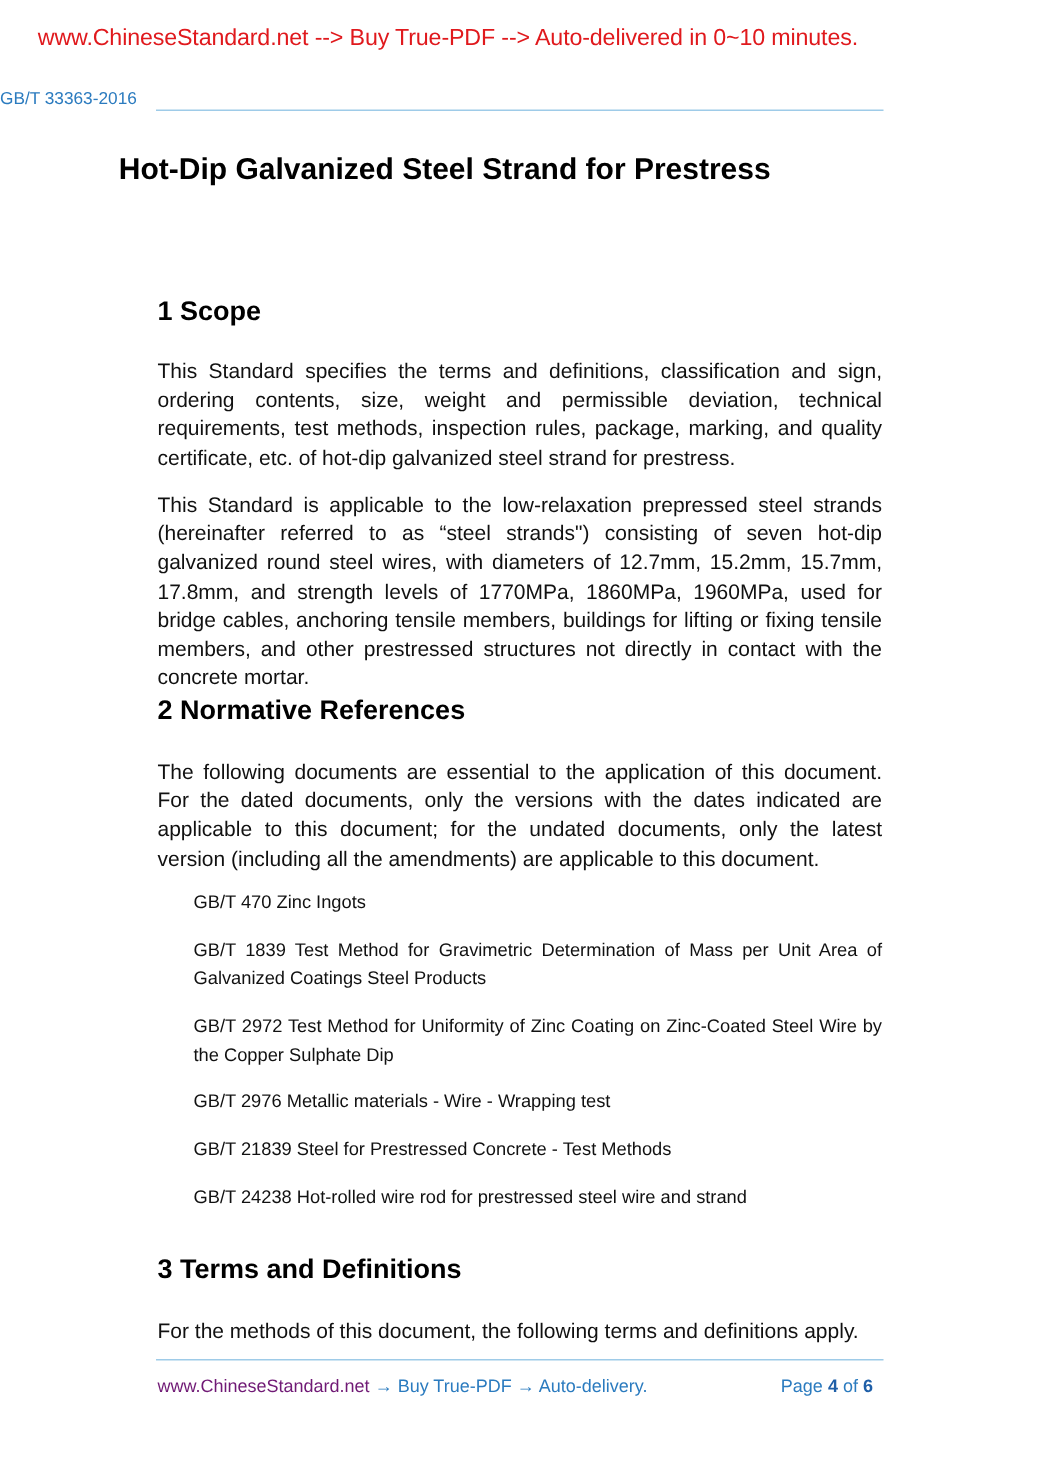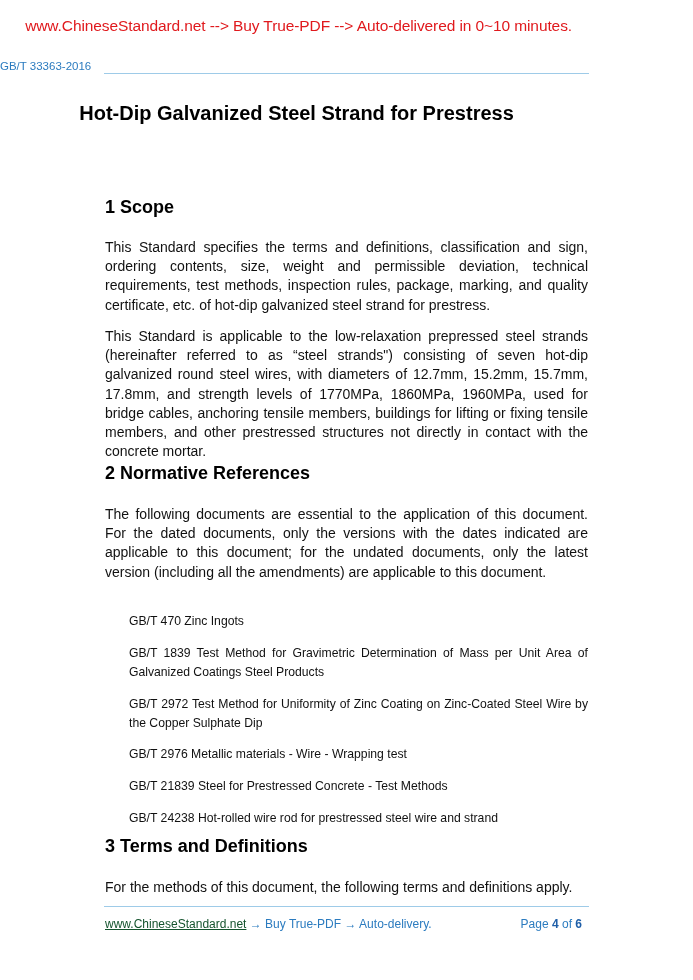--- a/index.html
+++ b/index.html
@@ -11,23 +11,23 @@
                font-size: 11.5px; color: #2b7bbf; margin-top: 10px; }
     .rule { position: absolute; left: 104px; width: 485px; height: 1px; background: #9ecbe8; }
     .rule.top { top: 73px; }
     .rule.bottom { top: 906px; }
     .title { position: absolute; top: 102px; left: 0; width: 593px; text-align: center;
              font-size: 20px; font-weight: bold; }
     .h { position: absolute; left: 105px; font-size: 18px; font-weight: bold; text-align: right; }
     .p { position: absolute; left: 105px; width: 483px; font-size: 14px; line-height: 19.2px;
          text-align: justify; color: #111; }
     .ref { position: absolute; left: 129px; width: 459px; font-size: 12.2px; line-height: 19.2px;
-           text-align: justify; color: #111; margin-top: 20px; }
+           text-align: justify; color: #111; }
     .footer { position: absolute; top: 917px; left: 105px; width: 483px; font-size: 12px; color: #2b7bbf; }
-    .footer .link { text-decoration: underline; color: #14532d; cursor: pointer; }
+    .footer .link { color: #701a75; cursor: pointer; }
     .footer .page { position: absolute; right: 6px; top: 0; }
     .footer .page b { color: #1f5fa8; }
   </style>
 </head>
 <body>
 
 <div class="banner">www.ChineseStandard.net --&gt; Buy True-PDF --&gt; Auto-delivered in 0~10 minutes.</div>
 <div class="stdcode">GB/T 33363-2016</div>
 <div class="rule top"></div>
 

